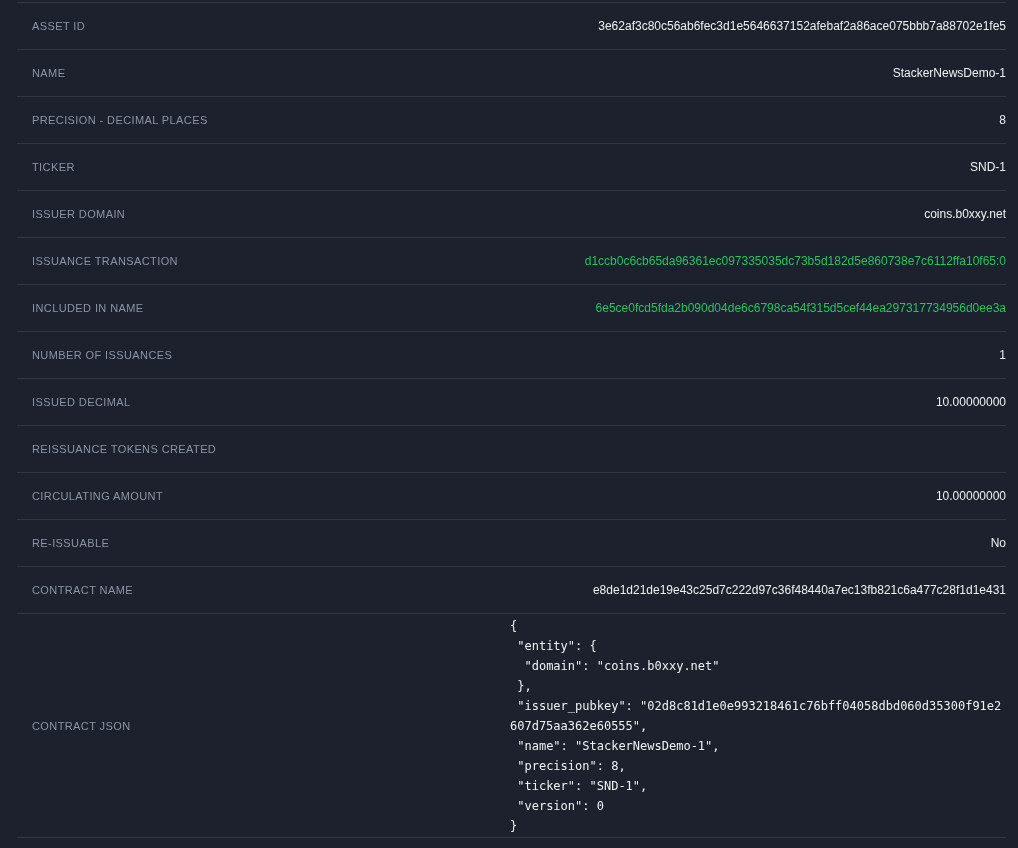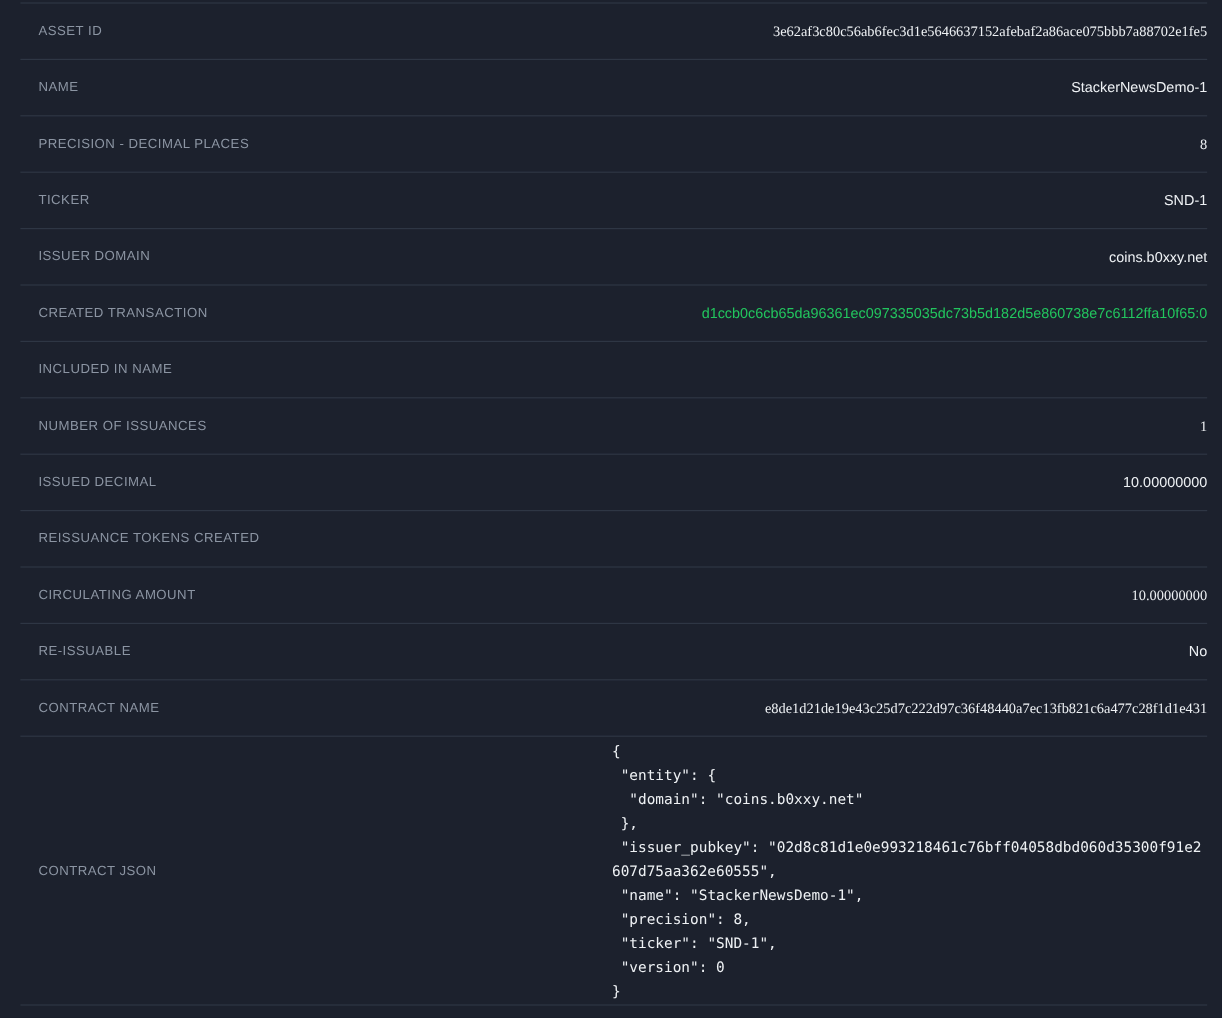--- a/index.html
+++ b/index.html
@@ -36,21 +36,21 @@
   }
   .value {
     flex: 0 0 496px;
     max-width: 496px;
     text-align: right;
     font-size: 12px;
     color: #eef1f4;
     white-space: nowrap;
   }
   .mono {
-    font-family: Liberation Serif, serif;
+    font-family: Liberation Sans, sans-serif;
     font-size: 12px;
   }
   a.link {
     color: #22c55e;
     text-decoration: none;
     cursor: pointer;
   }
   .row-json {
     height: 224px;
   }
@@ -93,26 +93,27 @@
       <div class="label">TICKER</div>
       <div class="value">SND-1</div>
     </div>
 
     <div class="row">
       <div class="label">ISSUER DOMAIN</div>
       <div class="value">coins.b0xxy.net</div>
     </div>
 
     <div class="row">
-      <div class="label">CREATED TRANSACTION</div>
+      <div class="label">ISSUANCE TRANSACTION</div>
       <div class="value"><a href="#" class="link">d1ccb0c6cb65da96361ec097335035dc73b5d182d5e860738e7c6112ffa10f65:0</a></div>
     </div>
 
     <div class="row">
       <div class="label">INCLUDED IN NAME</div>
+      <div class="value mono"><a href="#" class="link">6e5ce0fcd5fda2b090d04de6c6798ca54f315d5cef44ea297317734956d0ee3a</a></div>
     </div>
 
     <div class="row">
       <div class="label">NUMBER OF ISSUANCES</div>
       <div class="value mono">1</div>
     </div>
 
     <div class="row">
       <div class="label">ISSUED DECIMAL</div>
       <div class="value">10.00000000</div>

